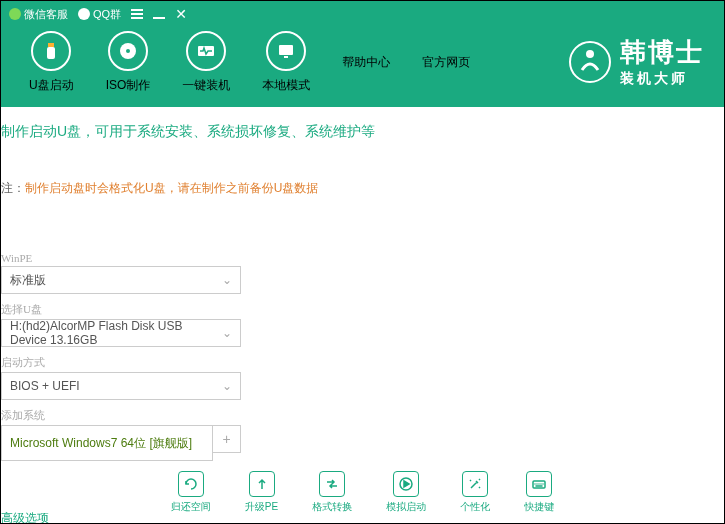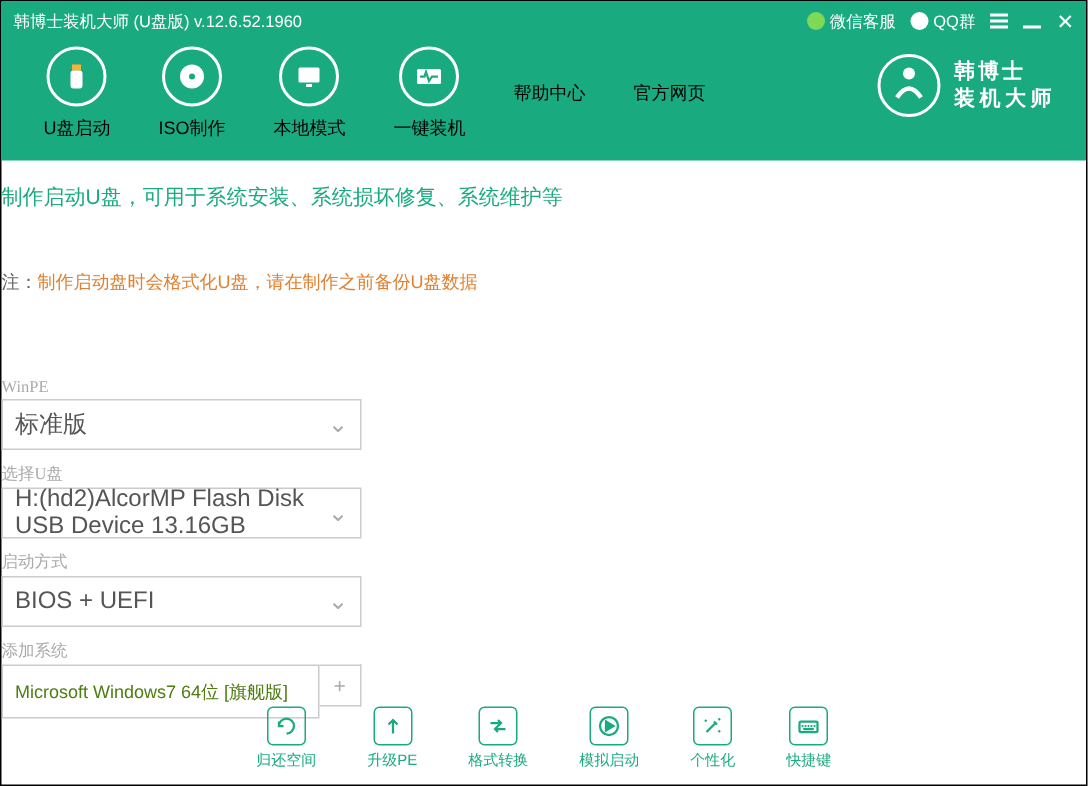--- a/index.html
+++ b/index.html
@@ -14,49 +14,48 @@
 .menu-icon span { width: 12px; height: 2px; background: #fff; }
 .min-icon { width: 12px; height: 2px; background: #fff; margin-top: 8px; }
 .close-icon { font-size: 14px; }
 .nav { display: flex; align-items: center; padding: 4px 28px 0; gap: 32px; }
 .nav-item { display: flex; flex-direction: column; align-items: center; color: #000000; font-size: 12px; cursor: pointer; gap: 6px; }
 .nav-circle { width: 40px; height: 40px; border: 2px solid #fff; border-radius: 50%; display: flex; align-items: center; justify-content: center; }
 .nav-circle svg { fill: #fff; }
 .brand { position: absolute; right: 20px; top: 34px; display: flex; align-items: center; gap: 8px; color: #fff; }
 .brand-logo { width: 44px; height: 44px; }
 .brand-text { display: flex; flex-direction: column; }
-.brand-main { font-size: 14px; font-weight: bold; letter-spacing: 2px; }
+.brand-main { font-size: 26px; font-weight: bold; letter-spacing: 2px; }
 .brand-sub { font-size: 14px; font-weight: bold; letter-spacing: 3px; }
 .content { padding: 16px 0 0; display: flex; flex-direction: column; align-items: flex-start; gap: 35px; }
 .headline { color: #1aaa80; font-size: 14px; }
 .note { font-size: 12px; margin-top: 4px; }
 .note-label { color: #666; }
 .note-text { color: #e08030; }
 .form { margin-top: 12px; width: 240px; }
 .form-label { color: #aaa; font-size: 11px; margin-bottom: 2px; margin-top: 8px; font-family: Liberation Serif, serif; }
-.select-box { border: 1px solid #ccc; height: 28px; display: flex; align-items: center; padding: 16px 8px; font-size: 16px; color: #555; background: #fff; cursor: pointer; justify-content: space-between; }
+.select-box { border: 1px solid #ccc; height: 28px; display: flex; align-items: center; padding: 4px 8px; font-size: 12px; color: #555; background: #fff; cursor: pointer; justify-content: space-between; }
 .chevron { color: #aaa; }
 .sys-row { display: flex; }
 .sys-box { border: 1px solid #ccc; height: 36px; flex: 1; display: flex; align-items: center; padding: 0 8px; font-size: 12px; color: #4d7c0f; cursor: pointer; }
 .plus-box { width: 28px; height: 28px; border: 1px solid #ccc; border-left: none; display: flex; align-items: center; justify-content: center; color: #aaa; cursor: pointer; font-size: 14px; }
 .adv-link { text-align: center; margin-top: 12px; }
 .adv-link a { color: #1aaa80; font-size: 12px; text-decoration: underline; cursor: pointer; }
 .start-wrap { border: 3px solid #e03030; padding: 3px; display: inline-block; }
 .start-btn { background: #1aaa80; color: #fff; width: 214px; height: 36px; display: flex; align-items: center; justify-content: center; font-size: 14px; cursor: pointer; }
 .footer { position: absolute; bottom: 10px; left: 0; right: 0; display: flex; justify-content: center; gap: 34px; }
 .footer-item { display: flex; flex-direction: column; align-items: center; gap: 3px; color: #1aaa80; font-size: 10px; cursor: pointer; }
 .footer-icon { width: 26px; height: 26px; border: 1.5px solid #1aaa80; border-radius: 4px; display: flex; align-items: center; justify-content: center; }
 .footer-icon svg { stroke: #1aaa80; fill: none; stroke-width: 1.5; }
 </style>
 </head>
 <body>
 
 <div class="header">
   <div class="titlebar">
-    <div class="titlebar-left">韩博士装机大师 (U盘版) v.12.6.52.1960</div>
     <div class="titlebar-right">
       <div class="titlebar-item">
         <span class="tb-icon" style="background:#7ed957"></span>
         <span>微信客服</span>
       </div>
       <div class="titlebar-item">
         <span class="tb-icon" style="background:#fff"></span>
         <span>QQ群</span>
       </div>
       <div class="titlebar-item">
@@ -87,34 +86,34 @@
           <svg width="20" height="20" viewBox="0 0 20 20">
             <circle cx="10" cy="10" r="8" fill="#fff"></circle>
             <circle cx="10" cy="10" r="2" fill="#1aaa80"></circle>
           </svg>
         </div>
       <span>ISO制作</span>
     </div>
     <div class="nav-item">
       <div class="nav-circle">
           <svg width="20" height="20" viewBox="0 0 20 20">
+            <rect x="2" y="5" width="16" height="10" rx="1" fill="#fff"></rect>
+            <path d="M4 10 L7 10 L8 7 L10 13 L12 10 L16 10" stroke="#1aaa80" fill="none" stroke-width="1.5"></path>
+          </svg>
+        </div>
+      <span>一键装机</span>
+    </div>
+    <div class="nav-item">
+      <div class="nav-circle">
+          <svg width="20" height="20" viewBox="0 0 20 20">
             <rect x="3" y="4" width="14" height="10" rx="1" fill="#fff"></rect>
             <rect x="8" y="15" width="4" height="2" fill="#fff"></rect>
           </svg>
         </div>
       <span>本地模式</span>
-    </div>
-    <div class="nav-item">
-      <div class="nav-circle">
-          <svg width="20" height="20" viewBox="0 0 20 20">
-            <rect x="2" y="5" width="16" height="10" rx="1" fill="#fff"></rect>
-            <path d="M4 10 L7 10 L8 7 L10 13 L12 10 L16 10" stroke="#1aaa80" fill="none" stroke-width="1.5"></path>
-          </svg>
-        </div>
-      <span>一键装机</span>
     </div>
     <div class="nav-item">
       <span>帮助中心</span>
     </div>
     <div class="nav-item">
       <span>官方网页</span>
     </div>
   </div>
   <div class="brand">
     <svg class="brand-logo" viewBox="0 0 44 44">

